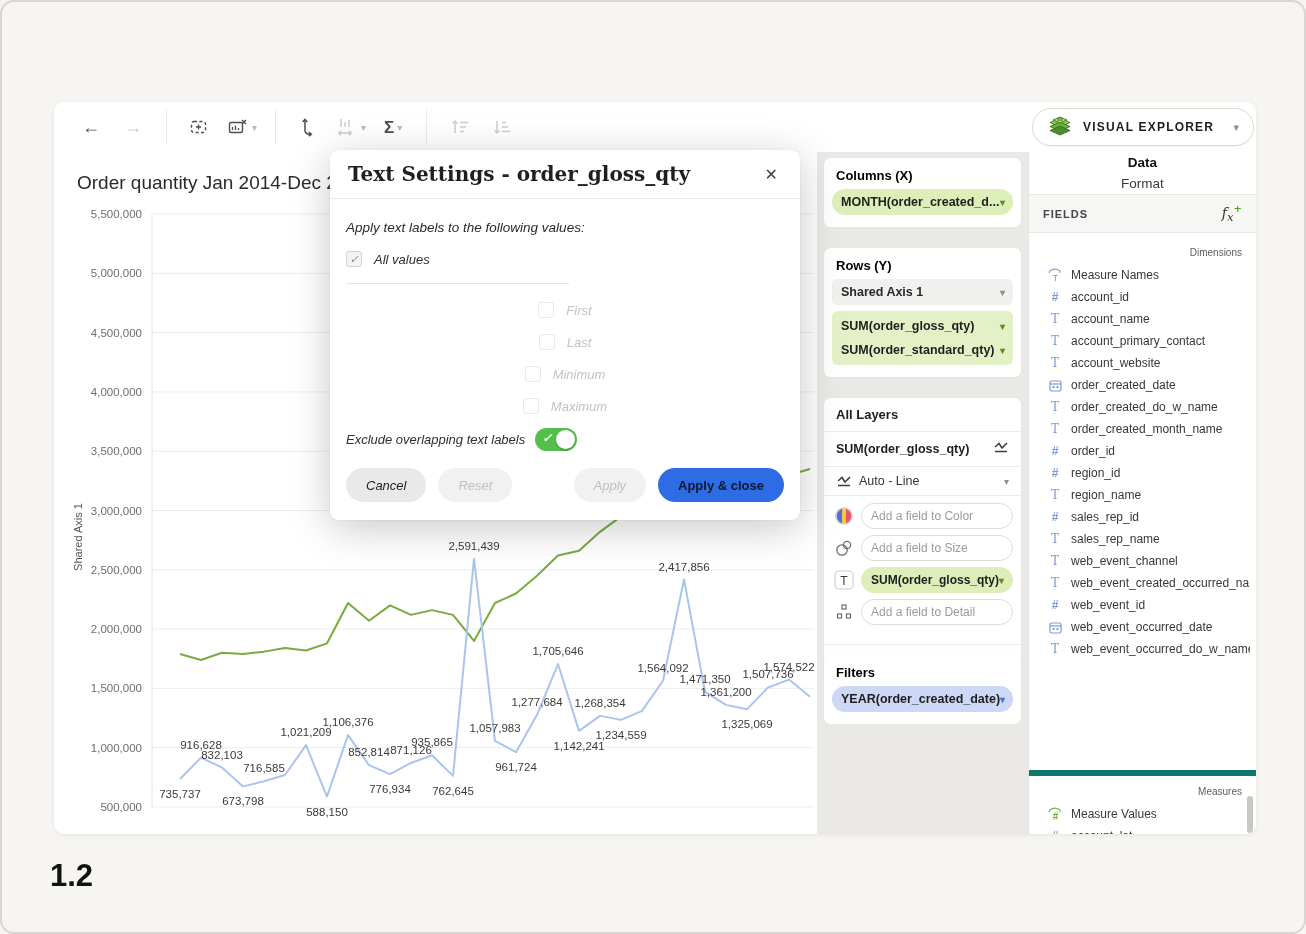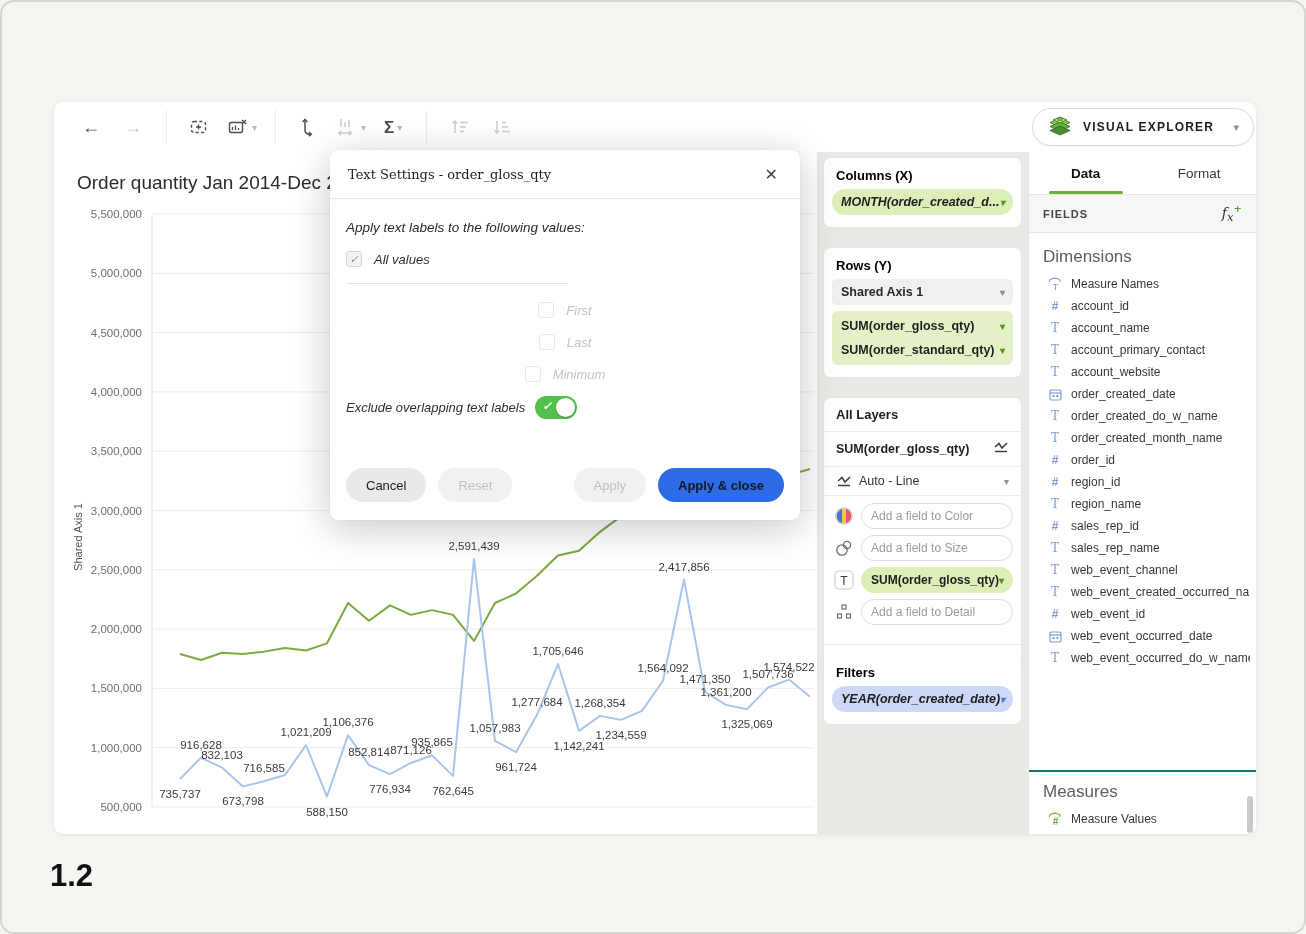--- a/index.html
+++ b/index.html
@@ -26,21 +26,21 @@
   .brand-chev { color:#8c8c8c; font-size:11px; }
 
   
   .chart-region { position:absolute; left:0; top:50px; width:763px; height:682px; background:#fff; }
 
   
   .shelf-region { position:absolute; left:763px; top:50px; width:211px; height:682px; background:#ebe9e6; padding:6px 7px; }
   .shelf-card { position:absolute; left:7px; width:197px; background:#fff; border-radius:6px; box-shadow:0 0 1px rgba(0,0,0,.12); }
   .shelf-title { font-size:13px; font-weight:700; color:#000000; padding:10px 12px 6px; }
   .pill { position:relative; height:26px; border-radius:13px; display:flex; align-items:center;
-          font-size:12.5px; font-weight:700; color:#1e1e1e; padding:0 22px 0 9px; margin:0 8px 10px; cursor:pointer; white-space:nowrap; overflow:hidden;font-style:italic; }
+          font-size:12.5px; font-weight:700; color:#1e1e1e; padding:0 22px 0 9px; margin:0 8px 10px; cursor:pointer; white-space:nowrap; overflow:hidden; }
   .pill.green { background:#ddeeb8; }
   .pill.blue  { background:#ccd8f5; }
   .pill .pill-chev { position:absolute; right:8px; font-size:10px; }
   .pill.green .pill-chev { color:#55951f; }
   .pill.blue .pill-chev { color:#4a74d8; }
   .axis-pill { position:relative; height:26px; background:#f0f0ee; border-radius:5px; display:flex; align-items:center;
                font-size:12.5px; font-weight:700; color:#2a2a2a; padding:0 22px 0 9px; margin:0 8px 6px; cursor:pointer; }
   .axis-pill .pill-chev { position:absolute; right:8px; font-size:10px; color:#8f8f8f; }
   .green-group { background:#e4f1c6; border-radius:6px; margin:0 8px 10px; padding:3px 0; }
   .green-row { position:relative; height:24px; display:flex; align-items:center; font-size:12.5px; font-weight:700; color:#1e1e1e; padding:0 22px 0 9px; cursor:pointer; }
@@ -56,61 +56,61 @@
   .enc-row { display:flex; align-items:center; margin-bottom:6px; }
   .enc-row:last-child { margin-bottom:12px; }
   .enc-icon { width:24px; height:24px; display:flex; align-items:center; justify-content:center; margin-right:5px; flex:0 0 24px; }
   .enc-field { position:relative; flex:1; height:26px; border:1px solid #dcdcda; border-radius:13px; display:flex; align-items:center;
                font-size:12px; color:#9b9b9b; padding:0 20px 0 9px; background:#fff; cursor:pointer; white-space:nowrap; overflow:hidden; }
   .enc-field.filled { background:#ddeeb8; border-color:#ddeeb8; color:#1e1e1e; font-weight:700; }
   .enc-field .pill-chev { position:absolute; right:8px; font-size:10px; color:#55951f; }
 
   
   .fields-region { position:absolute; left:974px; top:50px; width:228px; height:682px; background:#fff; border-left:1px solid #e6e4e0; overflow:hidden; }
-  .tabs { display:flex; height:42px; align-items:center; }
+  .tabs { display:flex; height:42px; align-items:center;flex-direction:column; }
   .tab { position:relative; height:100%; display:flex; align-items:center; justify-content:center; flex:1; font-size:13.5px; color:#3a3a3a; cursor:pointer; }
   .tab.active { font-weight:700; color:#111; }
   .tab.active::after { content:""; position:absolute; left:20px; right:20px; bottom:0; height:3px; background:#6cae3b; border-radius:2px; }
   .fields-bar { height:39px; background:#f6f6f4; border-top:1px solid #e9e7e3; border-bottom:1px solid #e9e7e3;
                 display:flex; align-items:center; padding:0 14px; }
   .fields-bar-label { font-size:11px; font-weight:700; letter-spacing:1px; color:#454545; flex:1; }
   .fx-icon { font-family:"DejaVu Serif", serif; font-style:italic; font-size:14px; color:#333; cursor:pointer; }
   .fx-icon sup { color:#55a42a; font-style:normal; font-size:10px; font-weight:700; }
-  .section-title { font-size:17px; color:#5e5e5e; padding:14px 14px 6px; }
+  .section-title { font-size:10px; color:#5e5e5e; padding:14px 14px 6px;text-align:right; }
   .field-row { display:flex; align-items:center; height:22px; padding:0 6px 0 18px; cursor:pointer; }
   .field-ic { width:16px; display:flex; justify-content:center; margin-right:8px; flex:0 0 16px; }
   .field-label { font-size:12px; color:#383838; white-space:nowrap; overflow:hidden; }
-  .measures-block { position:absolute; left:0; right:0; top:618px; border-top:2px solid #0f766e; background:#fff; height:64px; }
+  .measures-block { position:absolute; left:0; right:0; top:618px; border-top:6px solid #0f766e; background:#fff; height:64px; }
   .scroll-thumb { position:absolute; right:3px; top:644px; width:6px; height:37px; border-radius:3px; background:#c8c8c8; cursor:pointer; }
 
   
   .modal { position:absolute; left:328px; top:148px; width:470px; height:370px; background:#fff; border-radius:8px;
            box-shadow:0 8px 40px rgba(0,0,0,.22), 0 0 1px rgba(0,0,0,.2); z-index:20; display:flex; flex-direction:column; }
   .modal-header { height:49px; border-bottom:1px solid #e9e9e9; display:flex; align-items:center; padding:0 18px; flex:0 0 49px;}
-  .modal-title { font-family:"DejaVu Serif", serif; font-size:13px; color:#1f1f1f; flex:1; }
+  .modal-title { font-family:"DejaVu Serif", serif; font-size:20px; color:#1f1f1f; flex:1;font-weight:bold; }
   .modal-close { font-size:16px; color:#3f3f3f; cursor:pointer; padding:4px; }
   .modal-body { padding:21px 16px 0; flex:1;font-style:italic; }
   .modal-desc { font-size:13.5px; color:#2a2a2a; margin-bottom:14px; }
   .cb-row { display:flex; align-items:center; height:20px; margin-bottom:12px; cursor:pointer; }
   .cb-box { width:16px; height:16px; border-radius:3px; border:1px solid #d2d2d2; background:#f3f3f3; margin-right:12px;
             display:flex; align-items:center; justify-content:center; font-size:11px; color:#8e8e8e; }
   .cb-row.disabled { cursor:default;justify-content:center; }
   .cb-row.disabled .cb-box { border-color:#e8e8e8; background:#fff; color:transparent; }
   .cb-label { font-size:13px; color:#2f2f2f; }
   .cb-row.disabled .cb-label { color:#c2c2c2; }
   .cb-divider { height:1px; background:#e3e3e3; width:222px; margin:14px 0 16px 1px; }
   .toggle-row { display:flex; align-items:center; justify-content:flex-start; padding-right:0; }
   .toggle-label { font-size:13px; color:#2f2f2f; margin-right:10px; }
   .toggle { position:relative; width:42px; height:23px; border-radius:12px; background:#55bf4b; cursor:pointer; }
   .toggle .knob { position:absolute; right:2px; top:2px; width:19px; height:19px; border-radius:50%; background:#fff; box-shadow:0 1px 2px rgba(0,0,0,.25); }
   .toggle .tick { position:absolute; left:7px; top:3px; color:#fff; font-size:12px; font-weight:700; }
   .modal-footer { display:flex; align-items:center; padding:0 16px 18px; gap:12px; flex:0 0 auto; margin-top:14px; }
   .btn { height:34px; border-radius:17px; display:flex; align-items:center; justify-content:center;
          font-size:13px; padding:0 20px; cursor:pointer; white-space:nowrap; }
-  .btn.secondary { background:#e9e9e9; color:#222; }
+  .btn.secondary { background:#e9e9e9; color:#222;font-style:italic; }
   .btn.secondary.disabled { background:#f1f1f1; color:#c0c0c0; cursor:default; }
   .btn.primary { background:#2d6ce5; color:#0f172a; font-weight:600; }
   .footer-spacer { flex:1; }
 
   .version-label { position:absolute; left:48px; top:856px; font-size:31px; font-weight:700; color:#111; }
 
   svg text { font-family:"Liberation Sans", sans-serif; }
 </style>
 </head>
 <body>
@@ -559,20 +559,24 @@
             <span class="cb-label">First</span>
           </div>
           <div class="cb-row disabled">
             <span class="cb-box"></span>
             <span class="cb-label">Last</span>
           </div>
           <div class="cb-row disabled">
             <span class="cb-box"></span>
             <span class="cb-label">Minimum</span>
           </div>
+          <div class="cb-row disabled">
+            <span class="cb-box"></span>
+            <span class="cb-label">Maximum</span>
+          </div>
         </div>
       <div class="toggle-row">
         <span class="toggle-label">Exclude overlapping text labels</span>
         <span class="toggle">
           <span class="tick">✓</span>
           <span class="knob"></span>
         </span>
       </div>
     </div>
     <div class="modal-footer" id="modal-footer">

